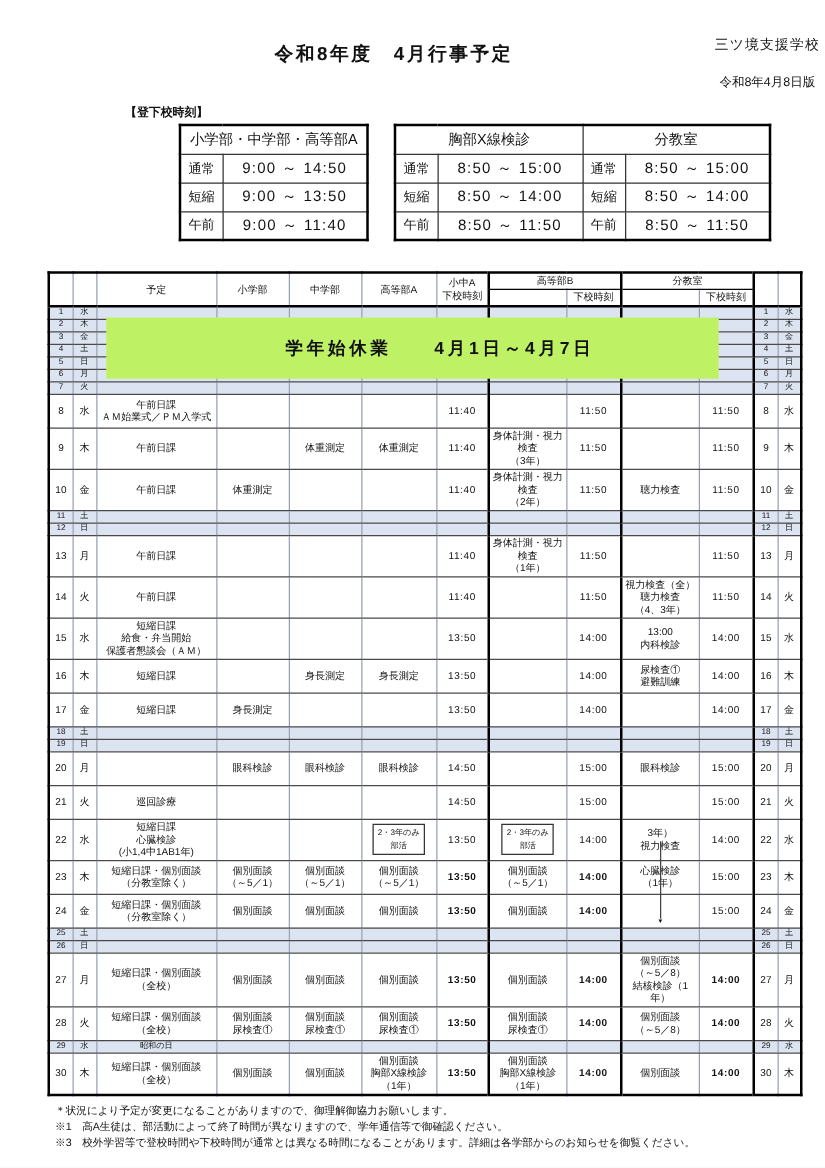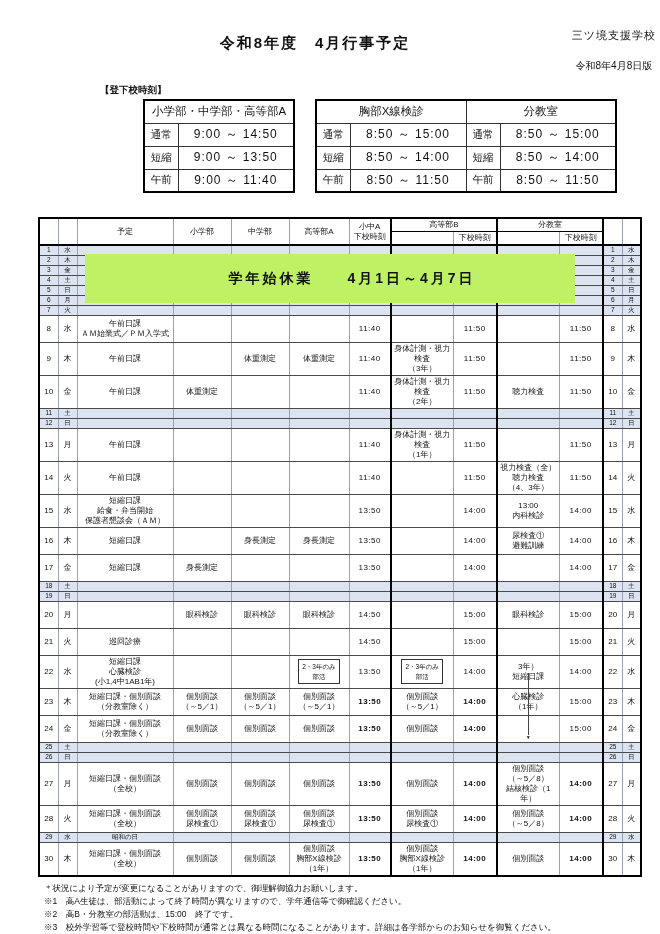--- a/index.html
+++ b/index.html
@@ -501,21 +501,21 @@
 (小1,4中1AB1年)</td>
             <td></td>
             <td></td>
             <td><span class="boxed">2・3年のみ
 部活</span></td>
             <td class="t">13:50</td>
             <td class="bl"><span class="boxed">2・3年のみ
 部活</span></td>
             <td class="t">14:00</td>
             <td class="bl">3年）
-短縮日課</td>
+視力検査</td>
             <td class="t">14:00</td>
             <td class="bl">22</td>
             <td>水</td>
           </tr>
           <tr class="r">
             <td>23</td>
             <td>木</td>
             <td>短縮日課・個別面談
 （分教室除く）</td>
             <td>個別面談
@@ -655,17 +655,16 @@
             <td>木</td>
           </tr>
         </tbody>
     </table>
     <div class="banner">学年始休業　　4月1日～4月7日</div>
   </div>
 
   <div class="notes">
     <p>＊状況により予定が変更になることがありますので、御理解御協力お願いします。</p>
     <p>※1　高A生徒は、部活動によって終了時間が異なりますので、学年通信等で御確認ください。</p>
-    <p>※2　高B・分教室の部活動は、15:00　終了です。</p>
     <p>※3　校外学習等で登校時間や下校時間が通常とは異なる時間になることがあります。詳細は各学部からのお知らせを御覧ください。</p>
   </div>
 
 </div>
 
 </body></html>

